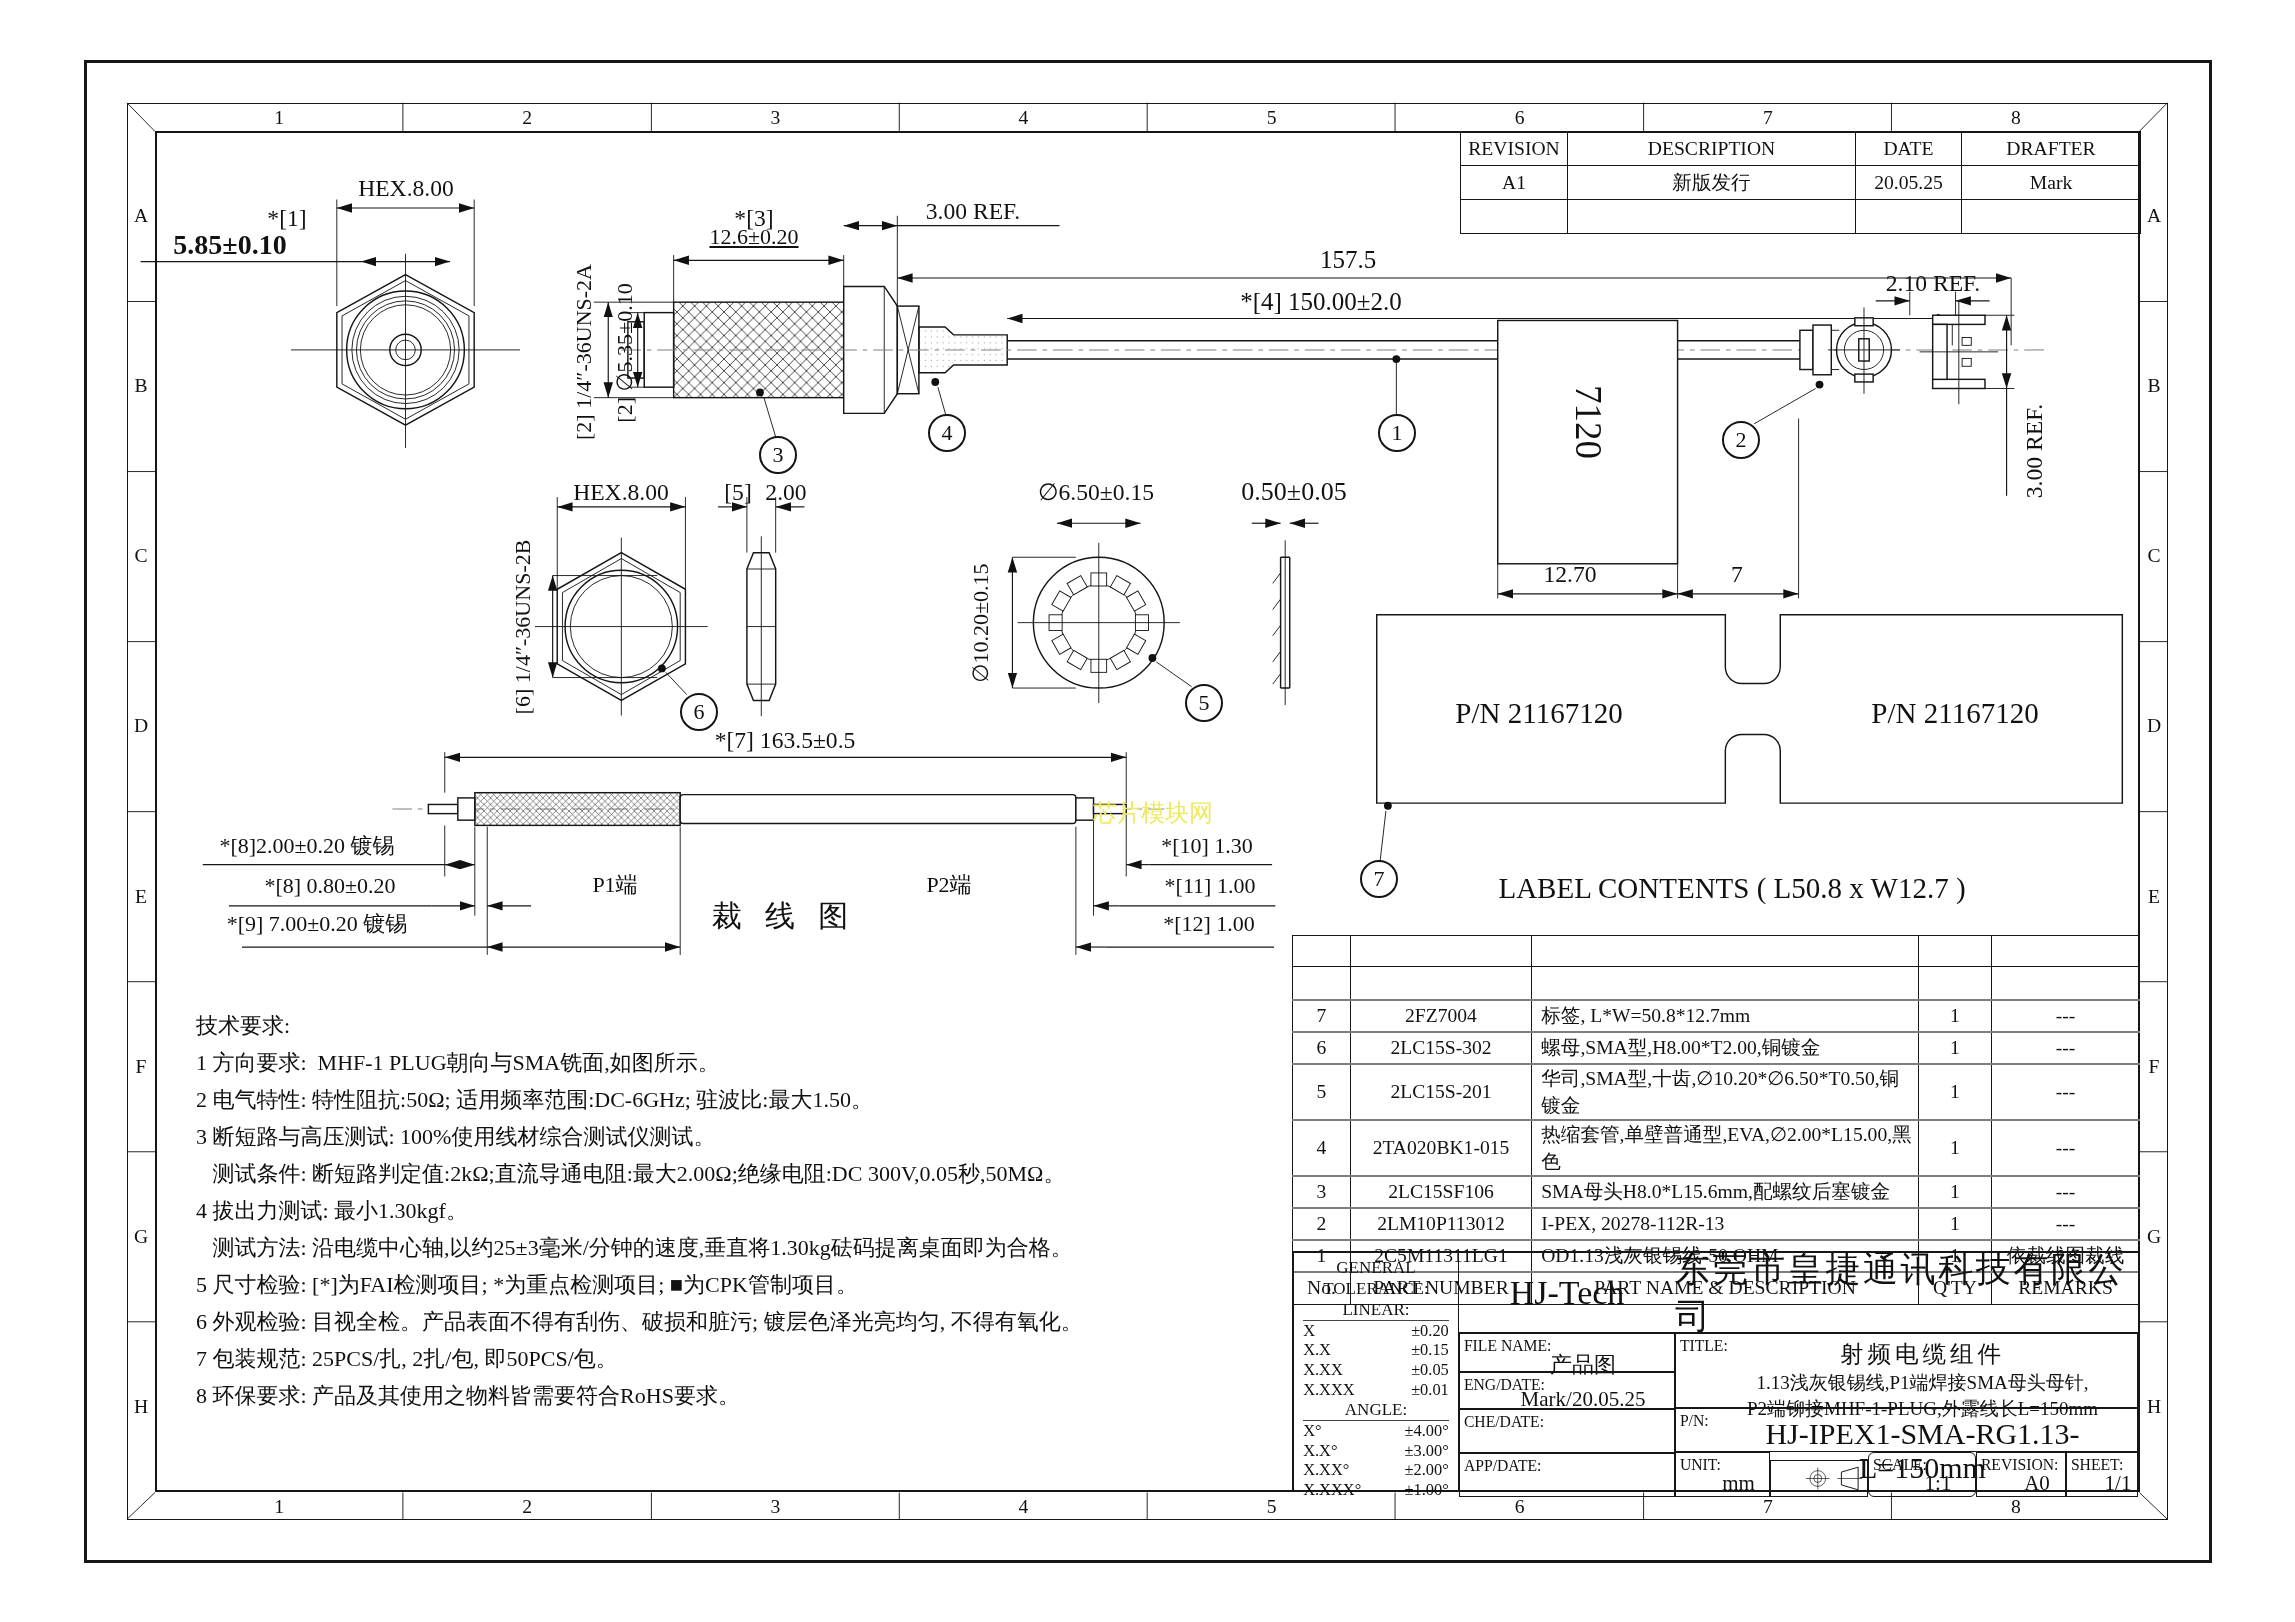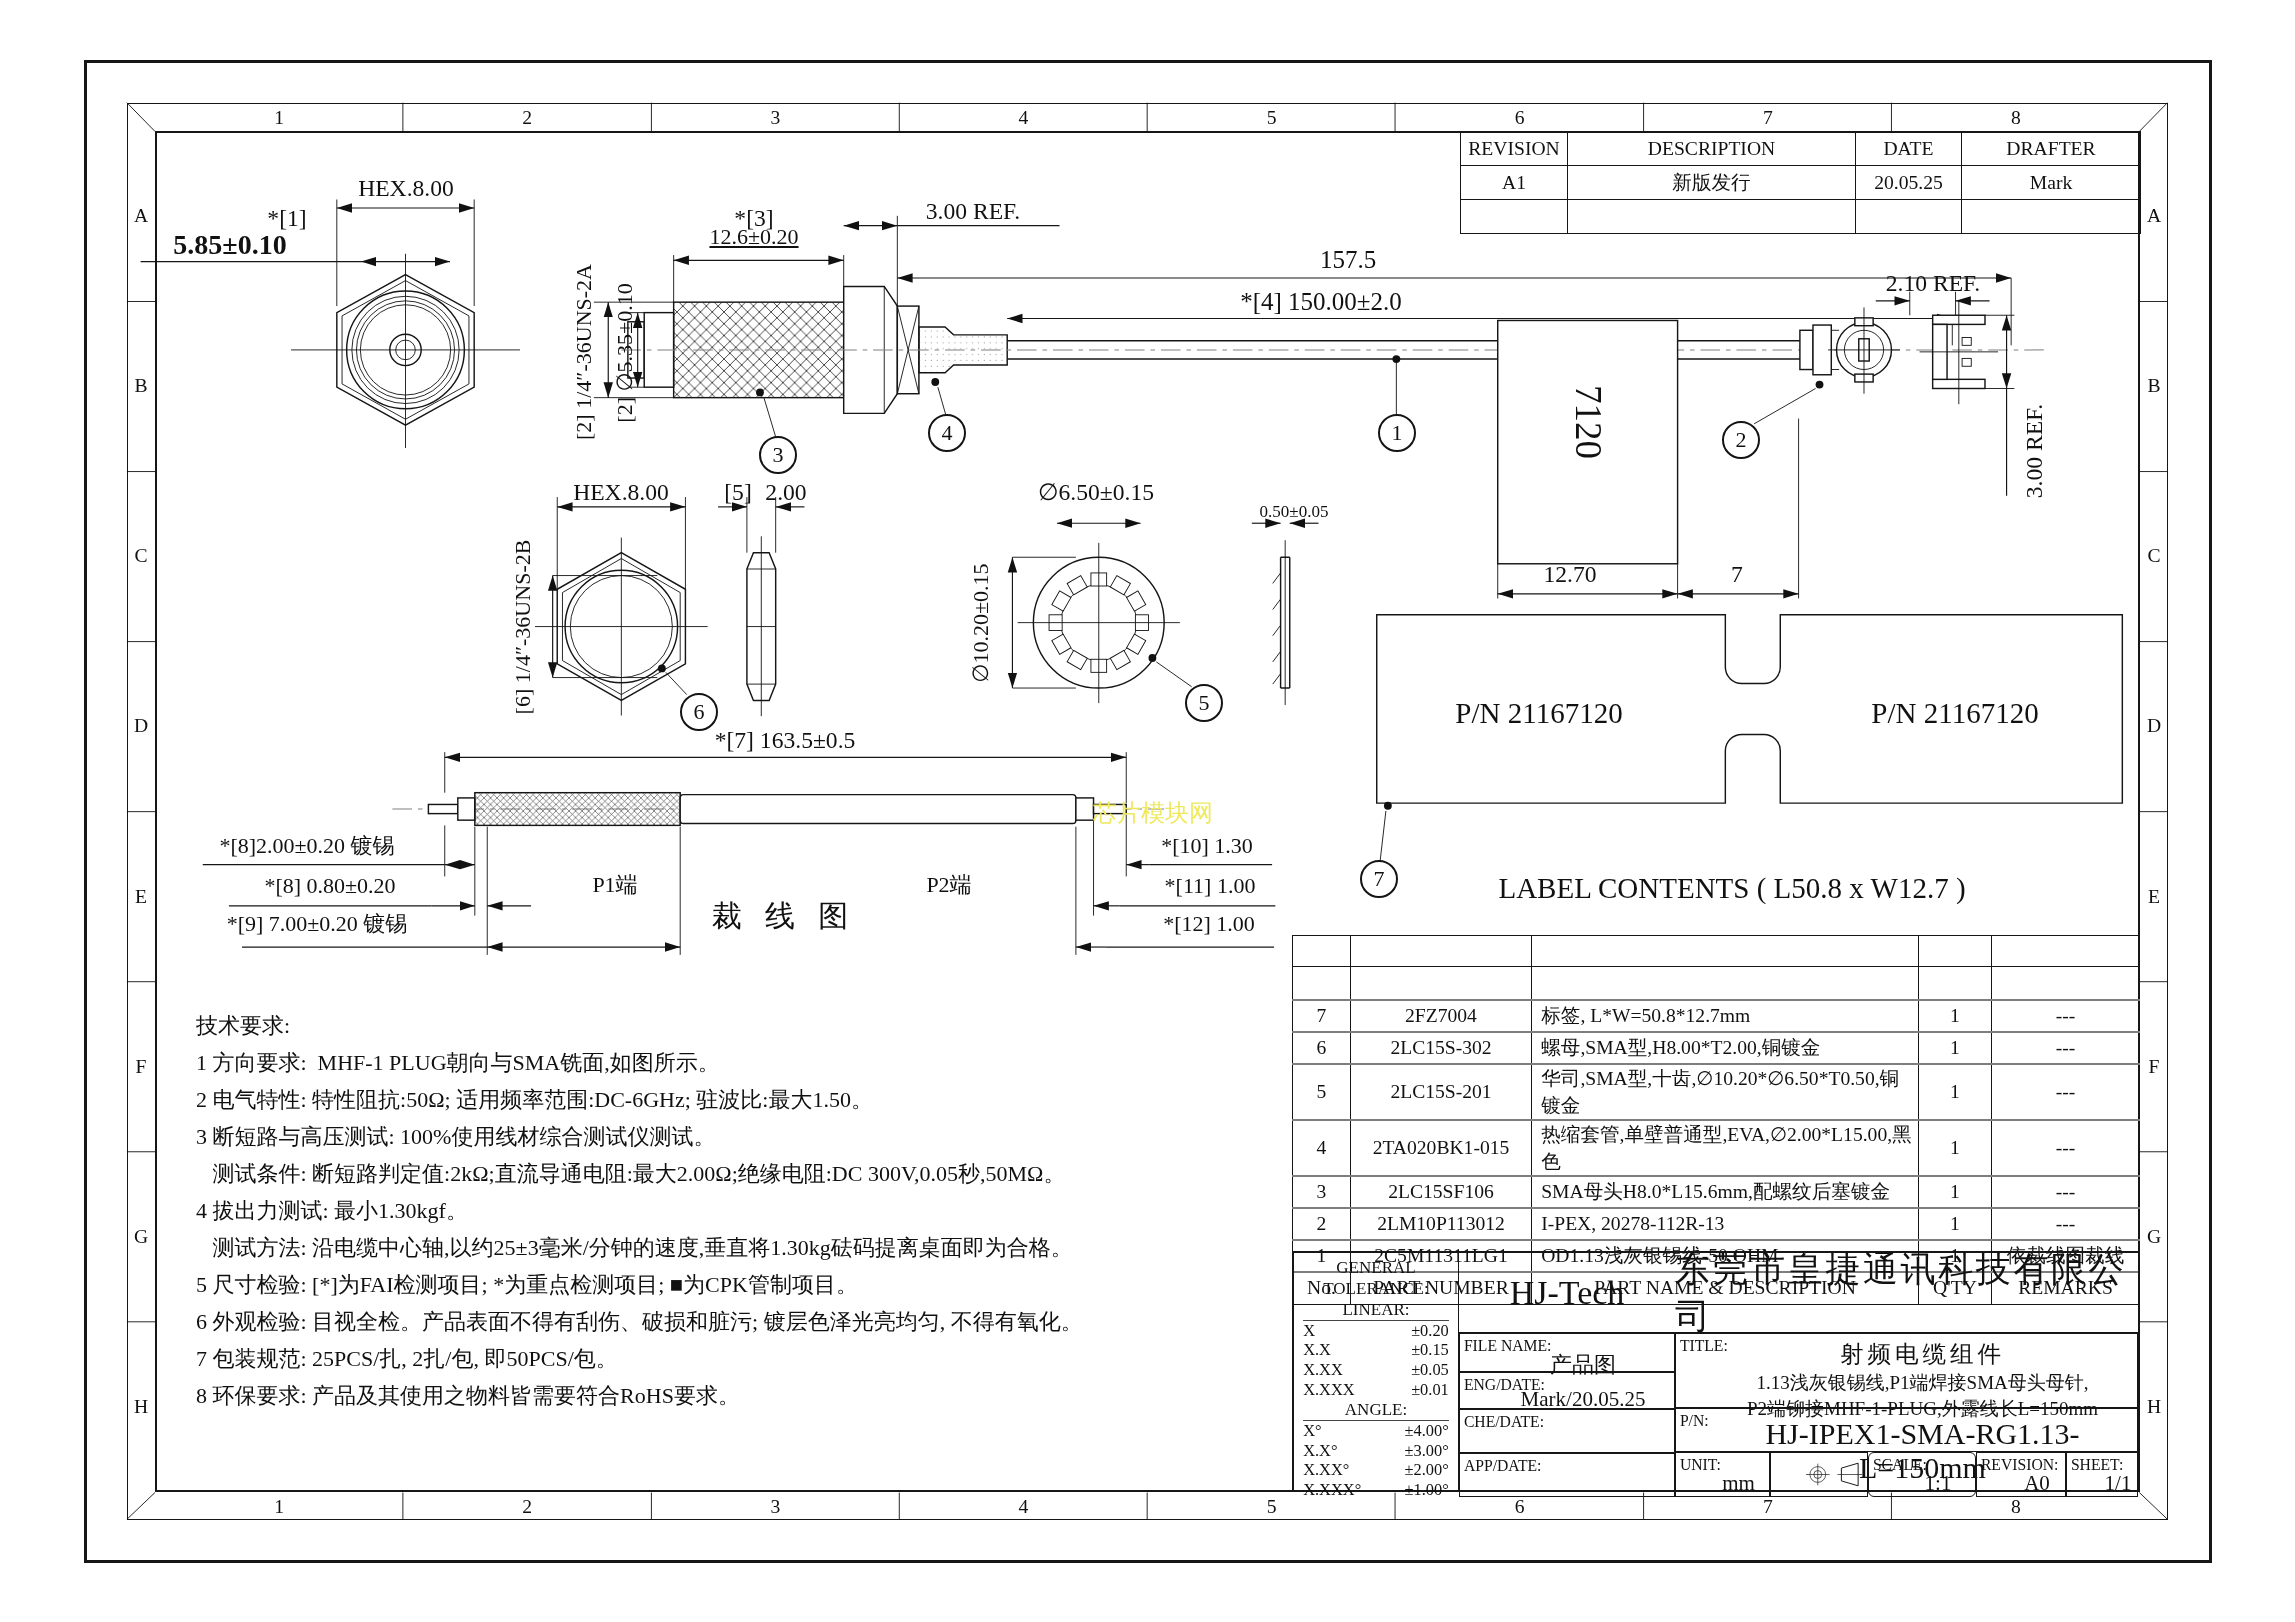--- a/index.html
+++ b/index.html
@@ -340,21 +340,21 @@
   <div class="lbl" style="left:1570px;top:574px;font-size:23.6px;">12.70</div>
   <div class="lbl" style="left:1737px;top:574px;font-size:23.6px;">7</div>
   <div class="lbl" style="left:1933px;top:283px;font-size:23.6px;">2.10 REF.</div>
   <div class="lbl rot" style="left:2034px;top:451px;font-size:23.6px;">3.00 REF.</div>
   <div class="lbl" style="left:621px;top:492px;font-size:23.6px;">HEX.8.00</div>
   <div class="lbl rot" style="left:523px;top:627px;font-size:22px;">[6] 1/4″-36UNS-2B</div>
   <div class="lbl" style="left:738px;top:492px;font-size:23.6px;">[5]</div>
   <div class="lbl" style="left:786px;top:492px;font-size:23.6px;">2.00</div>
   <div class="lbl" style="left:1096px;top:492px;font-size:23.6px;">∅6.50±0.15</div>
   <div class="lbl rot" style="left:981px;top:623px;font-size:22px;">∅10.20±0.15</div>
-  <div class="lbl" style="left:1294px;top:512px;font-size:17px;">0.50±0.05</div>
+  <div class="lbl" style="left:1294px;top:492px;font-size:26px;">0.50±0.05</div>
   <div class="lbl" style="left:1539px;top:713px;font-size:29px;">P/N 21167120</div>
   <div class="lbl" style="left:1955px;top:713px;font-size:29px;">P/N 21167120</div>
   <div class="lbl" style="left:1732px;top:888px;font-size:29px;">LABEL CONTENTS ( L50.8 x W12.7 )</div>
   <div class="lbl" style="left:785px;top:740px;font-size:23.6px;">*[7] 163.5±0.5</div>
   <div class="lbl" style="left:307px;top:846px;font-size:22px;">*[8]2.00±0.20 镀锡</div>
   <div class="lbl" style="left:330px;top:886px;font-size:22px;">*[8] 0.80±0.20</div>
   <div class="lbl" style="left:317px;top:924px;font-size:22px;">*[9] 7.00±0.20 镀锡</div>
   <div class="lbl" style="left:615px;top:885px;font-size:22px;">P1端</div>
   <div class="lbl" style="left:784px;top:916px;font-size:30px;letter-spacing:7.9px;">裁 线 图</div>
   <div class="lbl" style="left:949px;top:885px;font-size:22px;">P2端</div>
@@ -536,21 +536,21 @@
           <div class="tbcell" style="height:75px;">
             <span class="tblabel">TITLE:</span>
             <div style="text-align:center;margin-top:3.9px;font-size:23.6px;letter-spacing:3.9px;">射频电缆组件</div>
             <div style="text-align:center;font-size:19px;">1.13浅灰银锡线,P1端焊接SMA母头母针,</div>
             <div style="text-align:center;font-size:19px;">P2端铆接MHF-1-PLUG,外露线长L=150mm</div>
           </div>
           <div class="tbcell" style="height:44px;">
             <span class="tblabel">P/N:</span>
             <div style="text-align:center;margin-top:7.9px;font-size:30px;">HJ-IPEX1-SMA-RG1.13-L=150mm</div>
           </div>
-          <div style="flex:1;display:flex;">
+          <div style="flex:1;display:flex;align-items:flex-end;">
             <div class="tbcell" style="width:95px;">
               <span class="tblabel">UNIT:</span>
               <div style="text-align:center;margin-top:18.3px;font-size:21px;">mm</div>
             </div>
             <div class="tbcell" style="width:98px;display:flex;align-items:center;justify-content:center;">
               <svg width="85" height="35" viewBox="0 0 130 54">
                 <circle cx="30" cy="27" r="16" class="thin" fill="none" stroke="#161616"></circle>
                 <circle cx="30" cy="27" r="8" class="thin" fill="none" stroke="#161616"></circle>
                 <path d="M6,27H54 M30,5V49" stroke="#161616" stroke-width="1.4"></path>
                 <polygon points="78,14 112,4 112,50 78,40" fill="none" stroke="#161616" stroke-width="2"></polygon>

